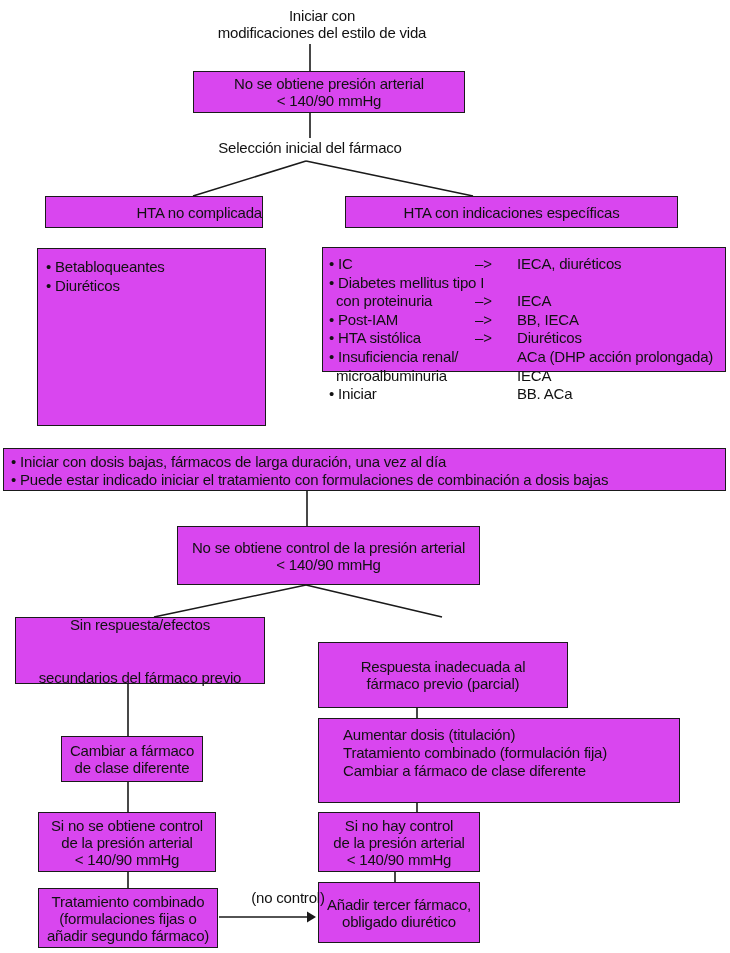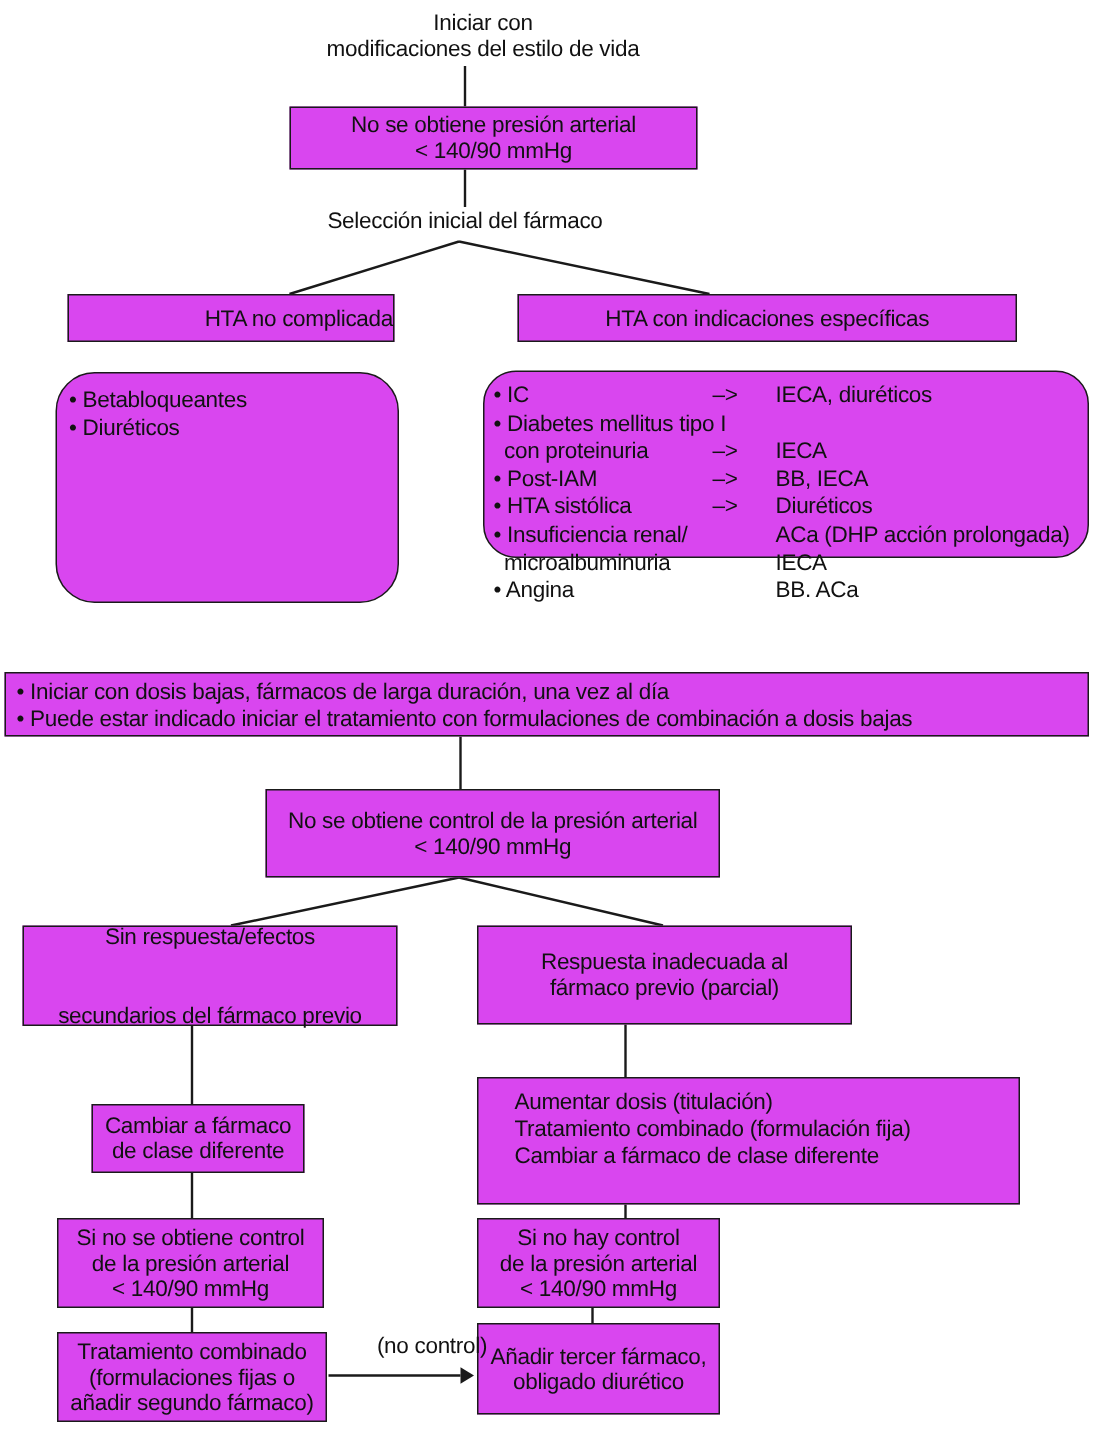--- a/index.html
+++ b/index.html
@@ -69,26 +69,26 @@
   </div>
 
   <div class="box center" style="left:45px;top:196px;width:218px;height:32px;align-items:flex-end;">
     <div>HTA no complicada</div>
   </div>
 
   <div class="box center" style="left:345px;top:196px;width:333px;height:32px;">
     <div>HTA con indicaciones específicas</div>
   </div>
 
-  <div class="box listbox" style="left:37px;top:248px;width:229px;height:154px;border-radius:26px;">
+  <div class="box listbox" style="left:37px;top:248px;width:229px;height:178px;">
     <div class="li">• Betabloqueantes</div>
     <div class="li">• Diuréticos</div>
   </div>
 
-  <div class="box tbl" style="left:322px;top:247px;width:404px;height:125px;border-radius:22px;">
+  <div class="box tbl" style="left:322px;top:247px;width:404px;height:125px;">
     <div class="trow">
       <span class="c1">• IC</span>
       <span class="c2">–&gt;</span>
       <span class="c3">IECA, diuréticos</span>
     </div>
     <div class="trow">
       <span class="c1">• Diabetes mellitus tipo I</span>
       <span class="c2"></span>
       <span class="c3"></span>
     </div>
@@ -111,42 +111,42 @@
       <span class="c1">• Insuficiencia renal/</span>
       <span class="c2"></span>
       <span class="c3">ACa (DHP acción prolongada)</span>
     </div>
     <div class="trow cont">
       <span class="c1">microalbuminuria</span>
       <span class="c2"></span>
       <span class="c3">IECA</span>
     </div>
     <div class="trow">
-      <span class="c1">• Angina</span>
+      <span class="c1">• Iniciar</span>
       <span class="c2"></span>
       <span class="c3">BB. ACa</span>
     </div>
   </div>
 
   <div class="box bulletbar" style="left:3px;top:448px;width:723px;height:43px;">
     <div class="li">• Iniciar con dosis bajas, fármacos de larga duración, una vez al día</div>
     <div class="li">• Puede estar indicado iniciar el tratamiento con formulaciones de combinación a dosis bajas</div>
   </div>
 
   <div class="box center" style="left:177px;top:526px;width:303px;height:59px;">
     <div>No se obtiene control de la presión arterial</div>
     <div>&lt; 140/90 mmHg</div>
   </div>
 
   <div class="box center" style="left:15px;top:617px;width:250px;height:67px;gap:36px;">
     <div>Sin respuesta/efectos</div>
     <div>secundarios del fármaco previo</div>
   </div>
 
-  <div class="box center" style="left:318px;top:617px;width:250px;height:66px;">
+  <div class="box center" style="left:318px;top:642px;width:250px;height:66px;">
     <div>Respuesta inadecuada al</div>
     <div>fármaco previo (parcial)</div>
   </div>
 
   <div class="box center" style="left:61px;top:736px;width:142px;height:46px;">
     <div>Cambiar a fármaco</div>
     <div>de clase diferente</div>
   </div>
 
   <div class="box leftlines" style="left:318px;top:718px;width:362px;height:85px;">

